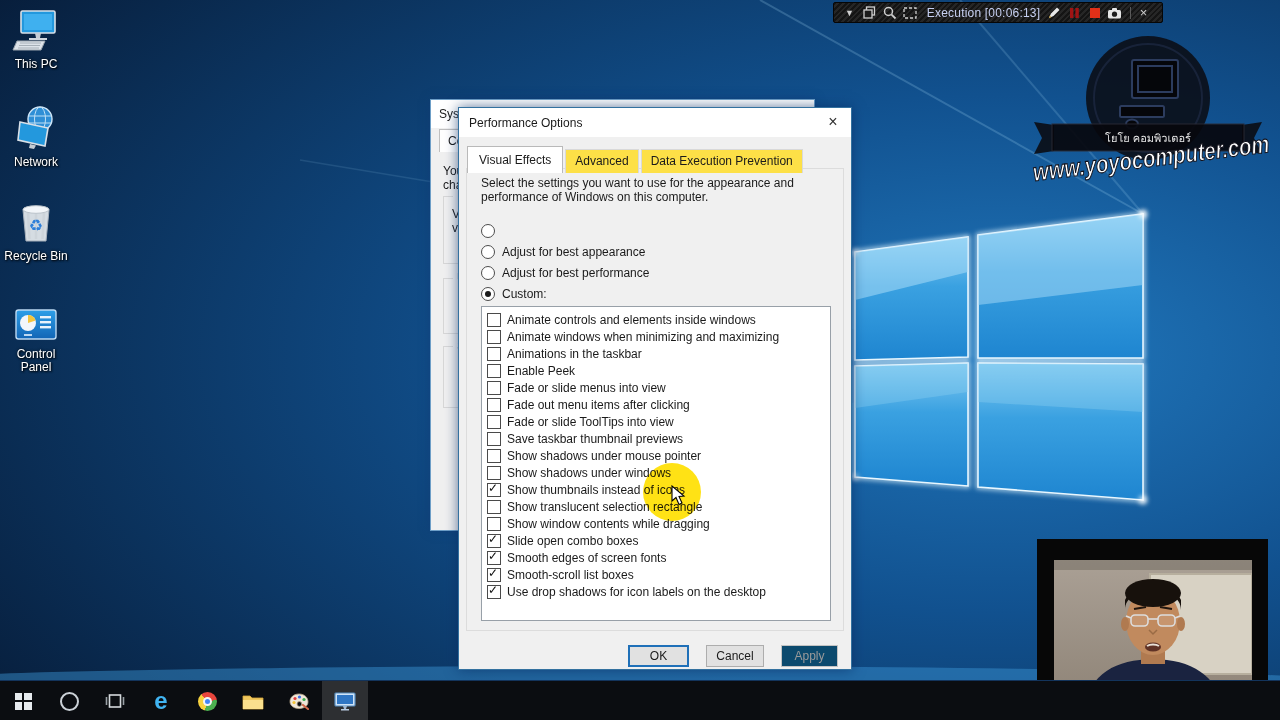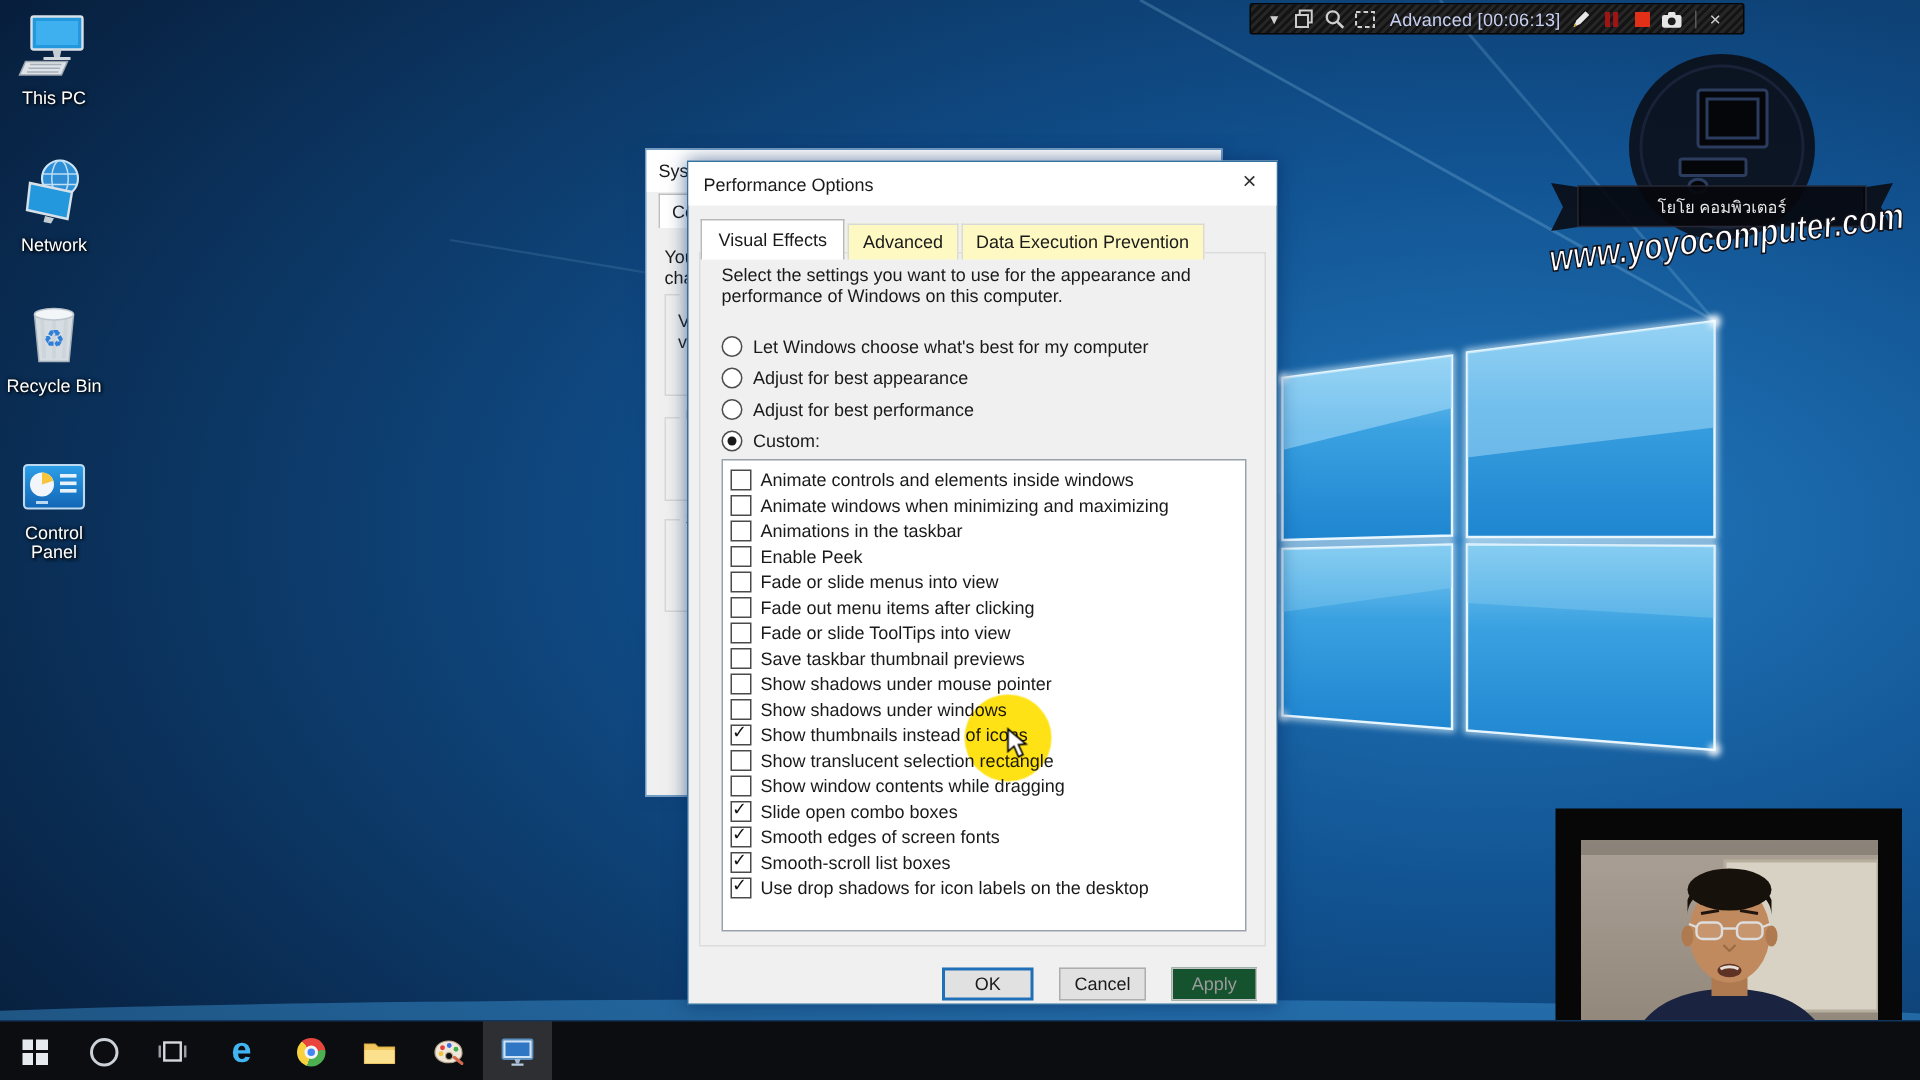--- a/index.html
+++ b/index.html
@@ -40,21 +40,21 @@
   .sgroup .glabel{position:absolute;left:9px;top:-8px;background:#f0f0f0;padding:0 4px;}
   .sgroup .gtext{position:absolute;left:8px;top:10px;width:330px;color:#222;}
   .pdialog{position:absolute;left:458px;top:107px;width:394px;height:563px;z-index:5;
     background:#f0f0f0;border:1px solid #33719f;box-shadow:0 0 12px rgba(8,45,100,.65);
     box-sizing:border-box;font-size:12px;color:#1a1a1a;}
   .pdialog .ptitle{position:absolute;left:0;top:0;right:0;height:29px;background:#fff;}
   .pdialog .ptitle .ttext{position:absolute;left:10px;top:8px;}
   .pdialog .pclose{position:absolute;right:0;top:0;width:36px;height:29px;text-align:center;
     line-height:27px;font-size:16px;color:#333;}
   .tabrow{position:absolute;left:8px;top:38px;display:flex;align-items:flex-end;z-index:2;}
-  .tab{background:#fef9c3;border:1px solid #d9d9d9;border-bottom:none;padding:4px 9px 5px 9px;
+  .tab{background:#fde047;border:1px solid #d9d9d9;border-bottom:none;padding:4px 9px 5px 9px;
     margin-right:2px;position:relative;top:0;}
   .tab.active{background:#fff;border-color:#b9b9b9;padding:6px 11px 6px 11px;z-index:3;}
   .tabpanel{position:absolute;left:7px;right:7px;top:60px;bottom:38px;background:#f0f0f0;
     border:1px solid #dcdcdc;}
   .pdesc{position:absolute;left:22px;top:68px;width:318px;line-height:14px;}
   .modes{position:absolute;left:22px;top:112px;}
   .mode-row{display:flex;align-items:center;height:21px;}
   .radio{width:12px;height:12px;border:1px solid #4d4d4d;border-radius:50%;background:#fff;
     margin-right:7px;position:relative;flex:0 0 auto;}
   .radio .dot{position:absolute;left:3px;top:3px;width:6px;height:6px;border-radius:50%;
@@ -63,21 +63,21 @@
   .fxlist{position:absolute;left:22px;top:198px;width:350px;height:315px;background:#fff;
     border:1px solid #98a0a8;box-sizing:border-box;padding:4px 0 0 3px;overflow:hidden;}
   .fx-row{display:flex;align-items:center;height:17px;}
   .cb{width:12px;height:12px;border:1px solid #4a4a4a;background:#fff;margin:0 6px 0 2px;
     position:relative;flex:0 0 auto;}
   .cb .tick{position:absolute;left:0px;top:-3px;font-size:12px;color:#101010;visibility:hidden;}
   .fx-row.checked .cb .tick{visibility:visible;}
   .btn{position:absolute;height:22px;background:#e1e1e1;border:1px solid #adadad;
     text-align:center;line-height:20px;box-sizing:border-box;font-size:12px;color:#1a1a1a;}
   .btn.focused{border:2px solid #1f70b8;line-height:18px;}
-  .btn.disabled{color:#9a9a9a;background:#14532d;border-color:#c3c3c3;}
+  .btn.disabled{color:#9a9a9a;background:#0c4a6e;border-color:#c3c3c3;}
   
   .highlight{position:absolute;left:643px;top:463px;width:58px;height:58px;border-radius:50%;
     background:#ffe000;mix-blend-mode:multiply;opacity:.92;z-index:6;}
   .cursor{position:absolute;left:671px;top:485px;z-index:7;}
   
   .webcam{position:absolute;left:1037px;top:539px;width:231px;height:181px;background:#070707;z-index:8;}
   .webcam .video{position:absolute;left:17px;top:21px;width:198px;height:152px;overflow:hidden;
     background:linear-gradient(#aaa095,#8d8275);}
   .webcam .tstrip{position:absolute;left:17px;bottom:6px;width:198px;height:9px;
     background:rgba(5,5,5,.75);}
@@ -259,21 +259,20 @@
       <div class="tab">Data Execution Prevention</div>
     </div>
   <div class="tabpanel"></div>
 
   <div class="pdesc">Select the settings you want to use for the appearance and performance of Windows on this computer.</div>
 
   <div class="modes">
 
       <div class="mode-row">
         <span class="radio"></span>
-        <span>Let Windows choose what's best for my computer</span>
       </div>
 
       <div class="mode-row">
         <span class="radio"></span>
         <span>Adjust for best appearance</span>
       </div>
 
       <div class="mode-row">
         <span class="radio"></span>
         <span>Adjust for best performance</span>
@@ -407,21 +406,21 @@
     <svg width="14" height="14" viewBox="0 0 14 14">
         <circle cx="5.5" cy="5.5" r="4" fill="none" stroke="#cfcfcf" stroke-width="1.5"></circle>
         <line x1="8.6" y1="8.6" x2="12.5" y2="12.5" stroke="#cfcfcf" stroke-width="1.8"></line>
       </svg>
   </span>
   <span class="ric">
     <svg width="14" height="12" viewBox="0 0 14 12">
         <rect x="1" y="1" width="12" height="10" fill="none" stroke="#cfcfcf" stroke-width="1.3" stroke-dasharray="3 2"></rect>
       </svg>
   </span>
-  <span class="rstatus">Advanced [00:06:13]</span>
+  <span class="rstatus">Execution [00:06:13]</span>
   <span class="ric">
     <svg width="13" height="13" viewBox="0 0 13 13">
         <path d="M1,12 L3,7.5 L9,1.5 L11.5,4 L5.5,10 Z" fill="#e8e8e8"></path>
         <path d="M1,12 L3.4,11.2 L1.8,9.6 Z" fill="#caa23a"></path>
       </svg>
   </span>
   <span class="ric">
     <svg width="11" height="12" viewBox="0 0 11 12">
         <rect x="1" y="1" width="3.4" height="10" fill="#a01414"></rect>
         <rect x="6.4" y="1" width="3.4" height="10" fill="#a01414"></rect>

